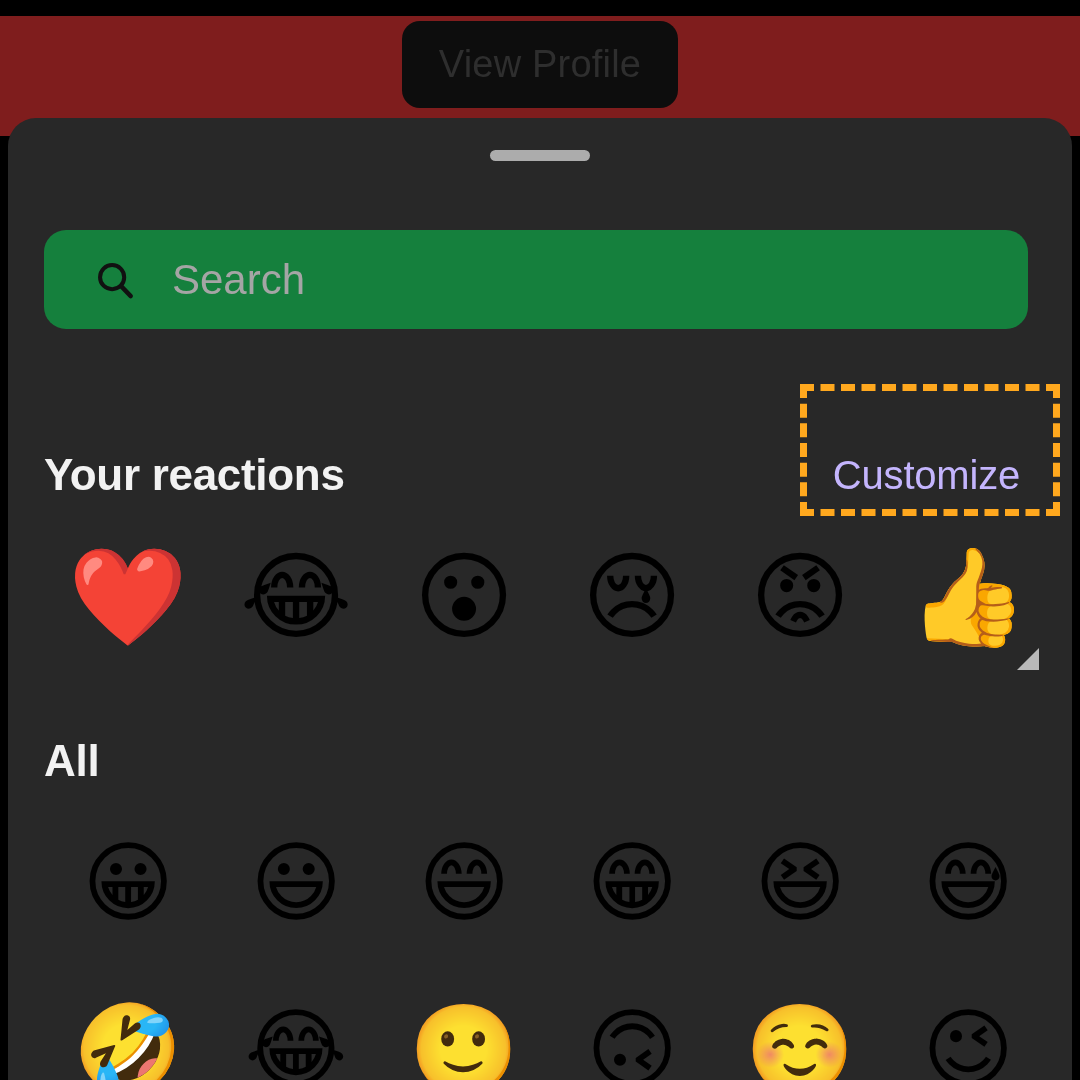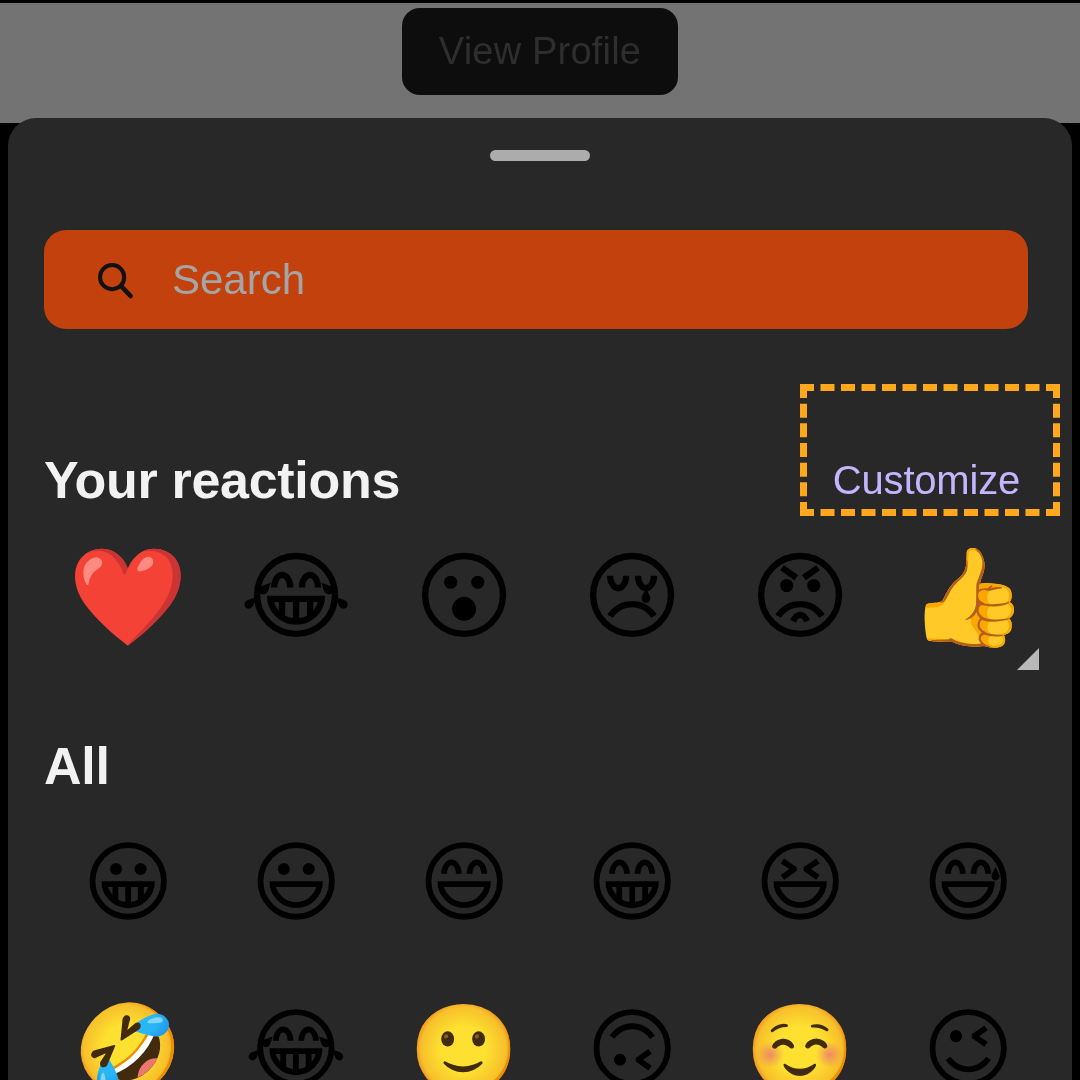--- a/index.html
+++ b/index.html
@@ -18,24 +18,24 @@
     position: relative;
     width: 1080px;
     height: 1080px;
     background: #000000;
     overflow: hidden;
   }
 
   
   .backdrop {
     position: absolute;
-    left: 0; top: 3px;
+    left: 0; top: 16px;
     width: 1080px;
     height: 120px;
-    background: #737373;
+    background: #7f1d1d;
   }
   .view-profile-btn {
     position: absolute;
     left: 402px;
     top: 5px;
     width: 276px;
     height: 87px;
     background: #0d0d0d;
     border-radius: 18px;
     display: flex;
@@ -69,21 +69,21 @@
     background: #acacac;
   }
 
   
   .search-bar {
     position: absolute;
     left: 36px;
     top: 112px;
     width: 984px;
     height: 99px;
-    background: #c2410c;
+    background: #15803d;
     border-radius: 22px;
     display: flex;
     align-items: center;
     box-sizing: border-box;
     padding-left: 48px;
   }
   .search-icon {
     width: 46px;
     height: 46px;
     flex: 0 0 auto;
@@ -108,21 +108,21 @@
 
   
   .section-head {
     position: absolute;
     left: 36px;
     display: flex;
     align-items: center;
     width: 984px;
   }
   .section-title {
-    font-size: 52px;
+    font-size: 44px;
     font-weight: bold;
     color: #f2f2f2;
     letter-spacing: -0.3px;
   }
   .customize-link {
     position: absolute;
     right: 8px;
     font-size: 40px;
     color: #c4b5fd;
     white-space: nowrap;

